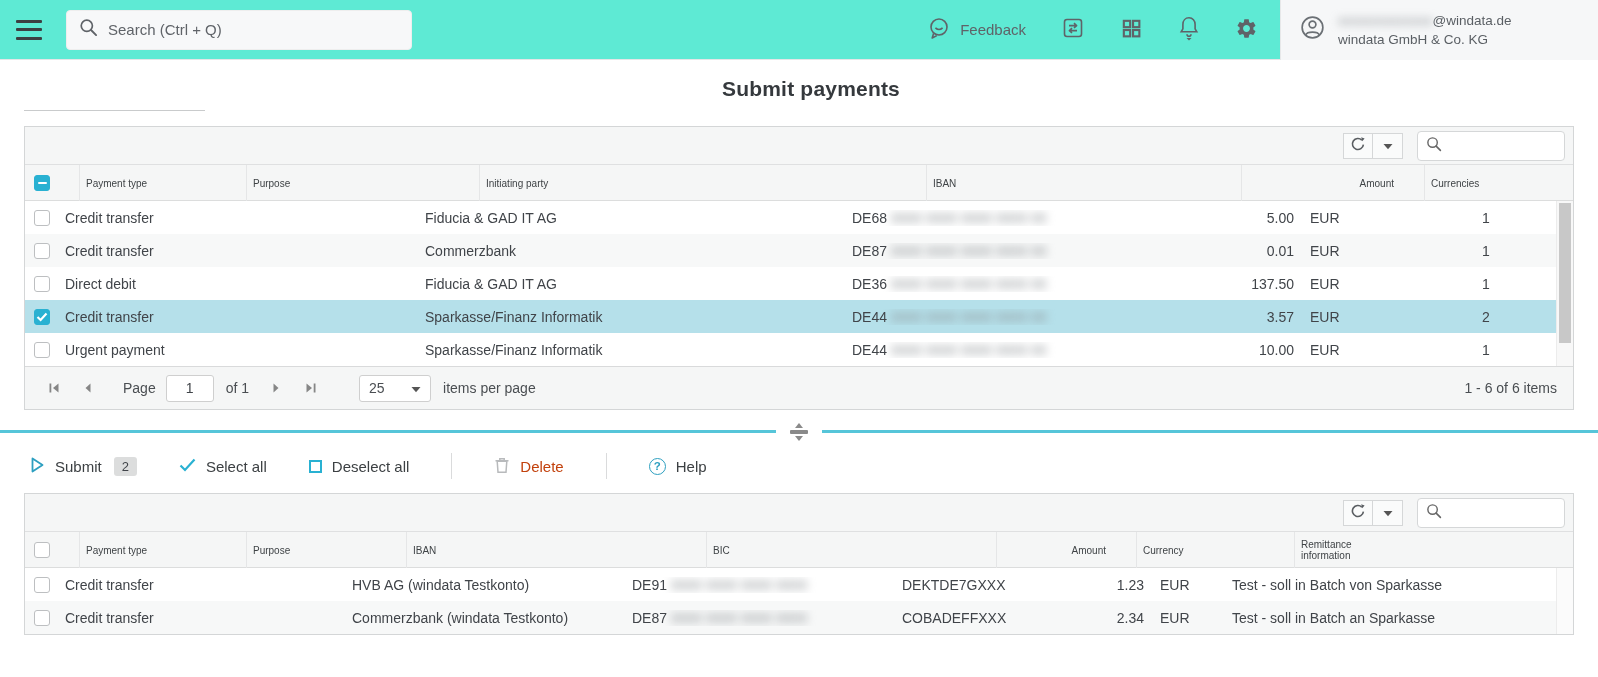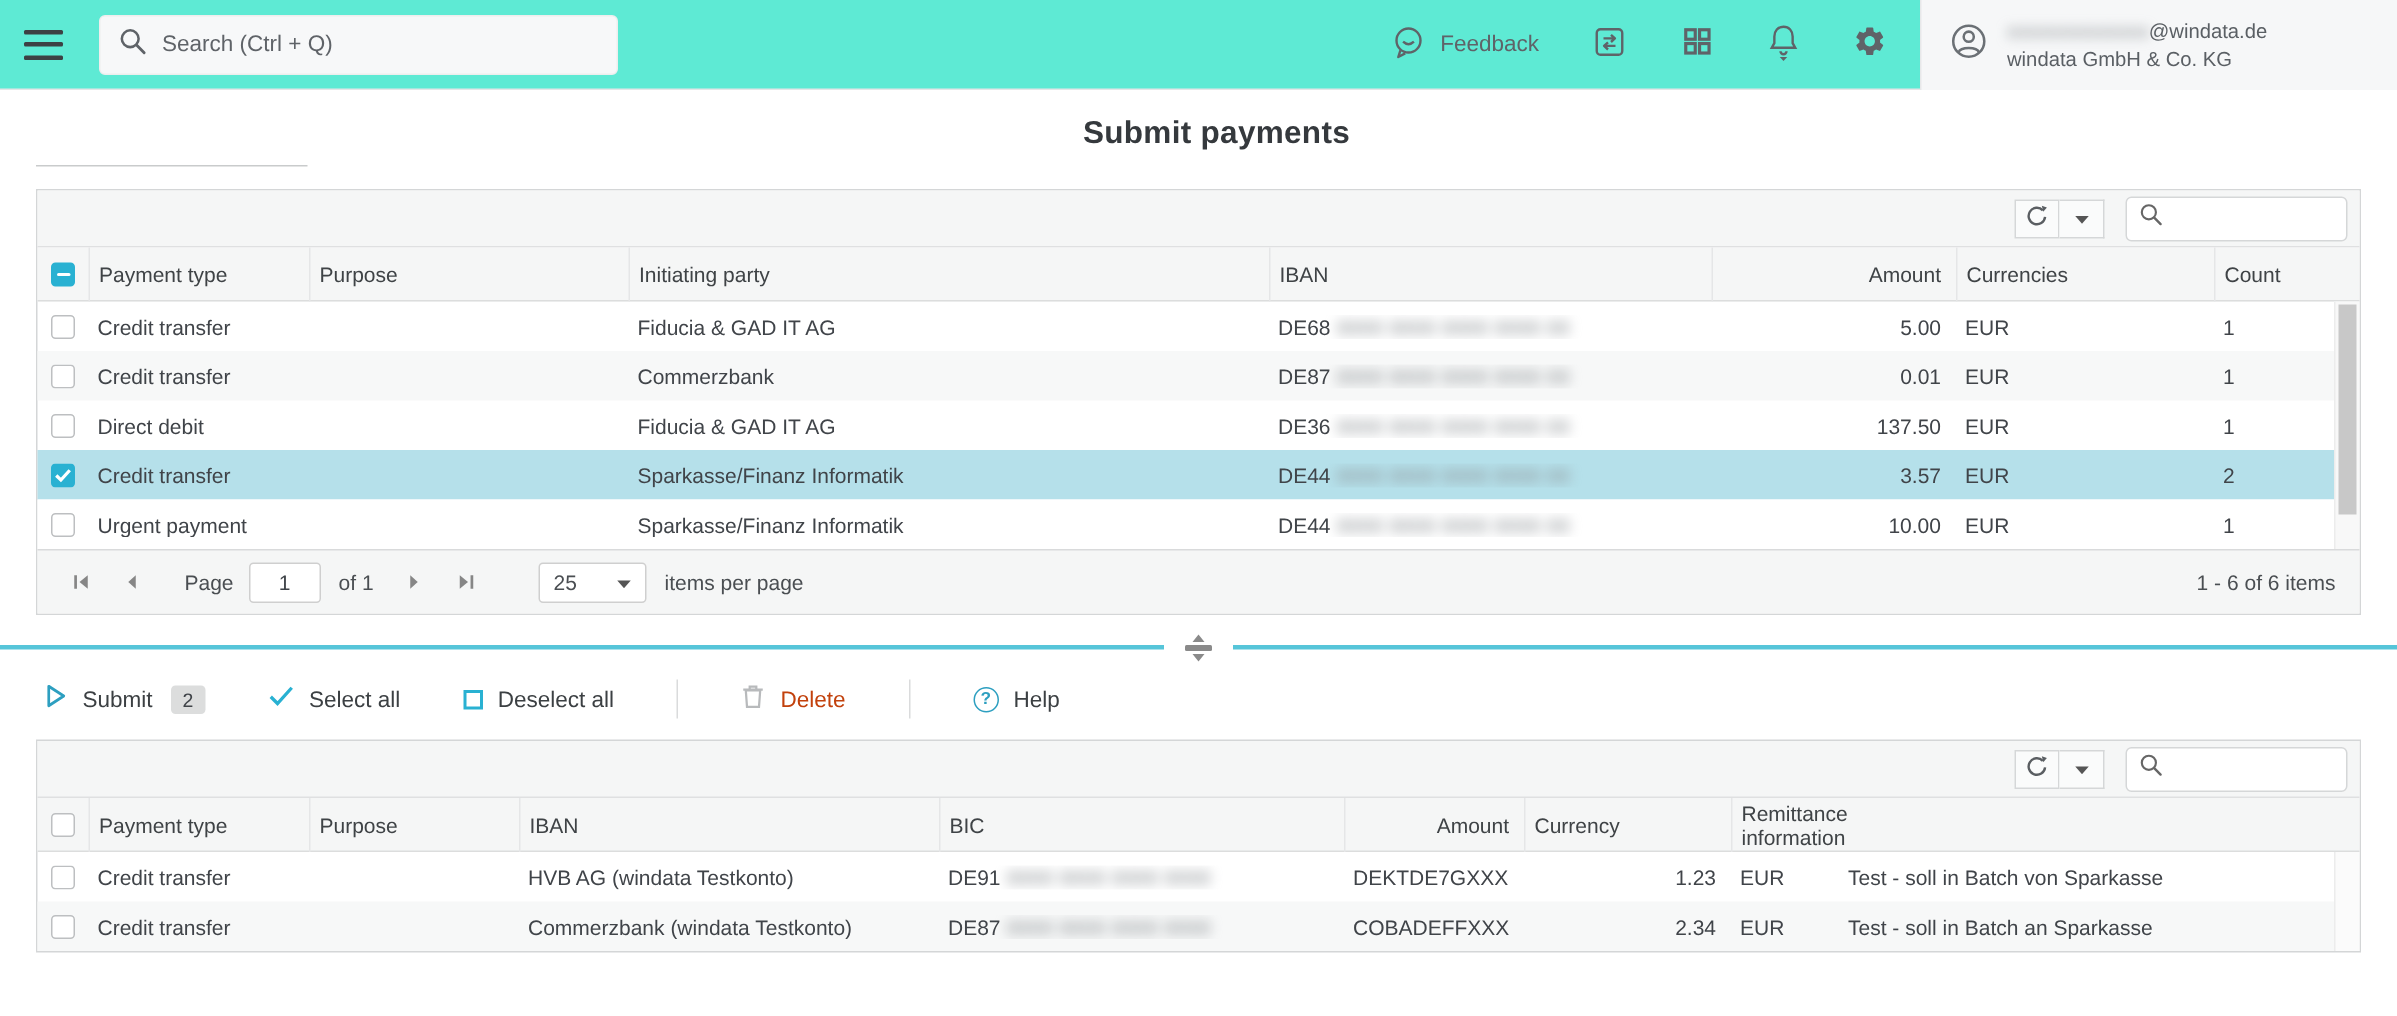--- a/index.html
+++ b/index.html
@@ -41,21 +41,21 @@
               display:flex; align-items:center; justify-content:center; cursor:pointer; }
   .tool-btn + .tool-btn { border-left:none; }
   .grid-search { width:148px; height:30px; background:#fff; border:1px solid #d5d7d8; border-radius:4px;
                  display:flex; align-items:center; padding-left:8px; }
   .grid-search input { border:none; outline:none; background:transparent; width:110px; margin-left:6px;
                        font-family:"Liberation Sans",sans-serif; font-size:14px; }
 
   .cols1 { display:grid; grid-template-columns:34px 147px 213px 427px 295px 163px 172px 1fr; }
   .cols2 { display:grid; grid-template-columns:34px 147px 140px 280px 270px 120px 138px 72px 1fr; }
   .grid-header { height:36px; background:#f5f6f6; border-bottom:1px solid #dcdddd; align-items:center;
-                 font-size:14px; color:#3f4346; }
+                 font-size:10px; color:#3f4346;gap:20px; }
   .hcell { padding-left:6px; height:36px; display:flex; align-items:center; cursor:pointer; }
   .hcell + .hcell { border-left:1px solid #e5e6e7; }
   .hcell.num { justify-content:flex-end; padding-right:10px; }
   .hcell.cb { justify-content:center; padding-left:0; }
 
   .grid-body { display:flex; }
   .rows-wrap { flex:1; }
   .grid-row { height:33px; align-items:center; font-size:14px; color:#404449; cursor:pointer; }
   .grid-row:nth-child(even) { background:#f7f8f8; }
   .grid-row.selected { background:#b5e0ea; }

